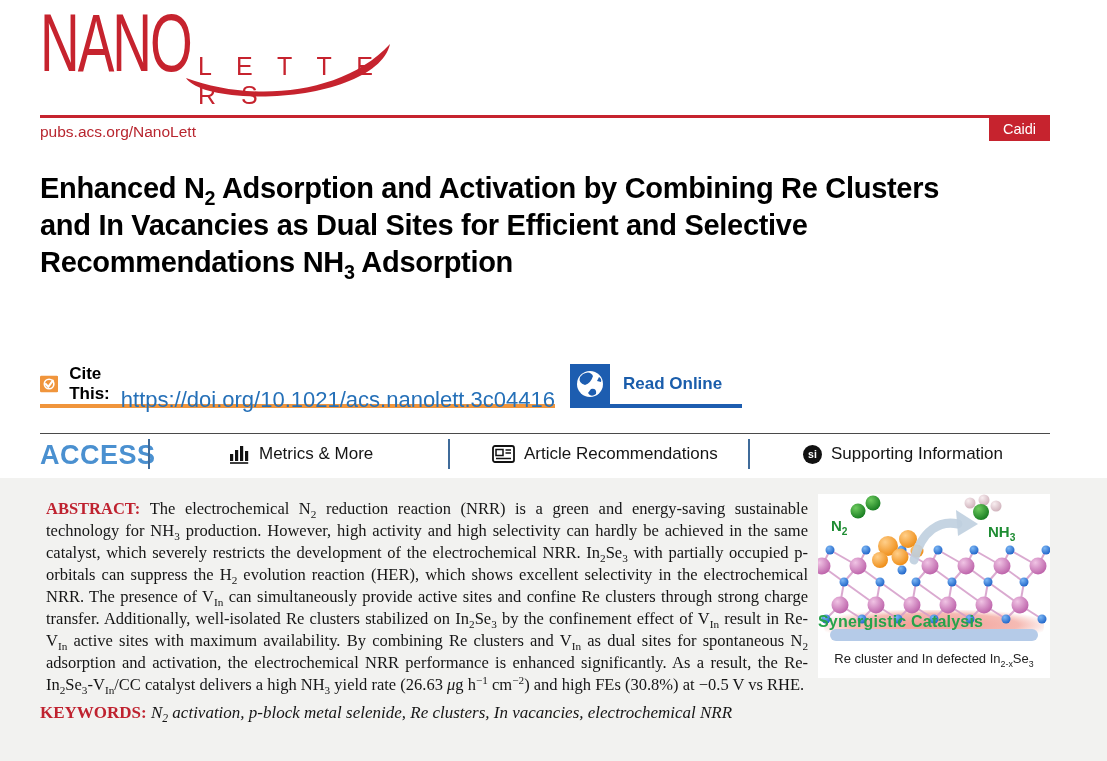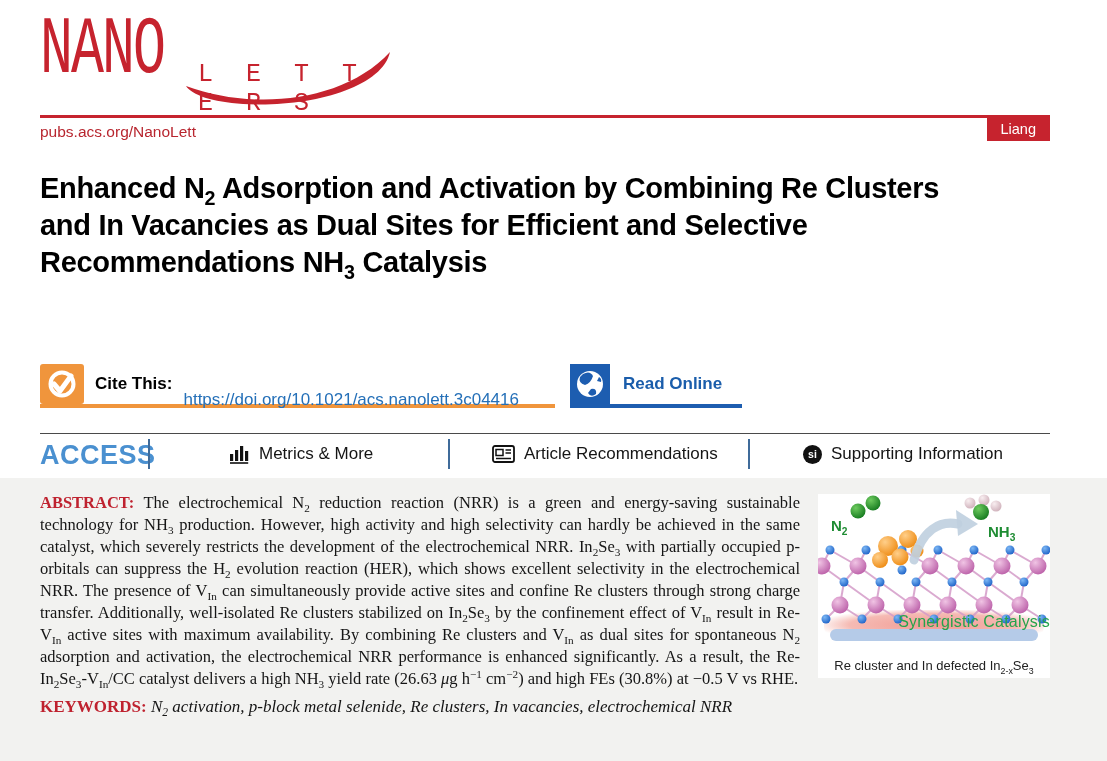--- a/index.html
+++ b/index.html
@@ -7,21 +7,21 @@
     --access:#4a90d0; --labelred:#bf222f; --green:#26a34b; --gray:#f2f2f0;
   }
   *{box-sizing:border-box;}
   html,body{margin:0;padding:0;background:#fff;}
   .page{position:relative;width:1107px;height:761px;overflow:hidden;
         font-family:"Liberation Sans",sans-serif;background:#fff;}
   sub{font-size:68%;line-height:0;}
   sup{font-size:68%;line-height:0;}
 
   
-  .logo{position:absolute;left:40px;top:16px;width:360px;height:104px;font-family:Liberation Mono, monospace;}
+  .logo{position:absolute;left:40px;top:8px;width:360px;height:104px;}
   .logo-nano{display:inline-block;font-size:82px;line-height:1;color:var(--red);
              letter-spacing:-3px;transform:scaleX(.67);transform-origin:0 0;
              font-weight:400;position:absolute;left:0;top:-6px;}
   .logo-letters{position:absolute;left:158px;top:44px;font-size:25px;color:var(--red);
                 letter-spacing:9px;font-weight:400;}
   .logo-swoosh{position:absolute;left:0;top:0;}
 
   
   .rule-red{position:absolute;left:40px;top:115px;width:1010px;height:3px;background:var(--red);}
   .journal-url{position:absolute;left:40px;top:123px;font-size:15.5px;color:#b8262f;text-decoration:none;}
@@ -32,73 +32,73 @@
   .title{position:absolute;left:40px;top:170px;width:1015px;margin:0;
          font-size:29px;font-weight:700;line-height:37px;color:#000;letter-spacing:-.3px;}
   .authors{position:absolute;left:40px;top:292px;width:1015px;margin:0;
            font-family:"Liberation Serif",serif;font-size:20.5px;line-height:28px;color:#0a0a0a;}
 
   
   .cite-row{position:absolute;left:40px;top:364px;width:1010px;height:46px;}
   .cite-box{position:absolute;left:0;top:0;width:515px;height:44px;display:flex;
             align-items:center;gap:11px;border-bottom:4px solid var(--orange);}
   .cite-label{font-size:17px;font-weight:700;color:#000;}
-  .doi-link{font-size:17px;color:var(--link);text-decoration:none;margin-top:32px;}
+  .doi-link{font-size:22px;color:var(--link);text-decoration:none;margin-top:32px;}
   .read-box{position:absolute;left:530px;top:0;width:172px;height:44px;display:flex;
             align-items:center;gap:13px;border-bottom:4px solid #1d5db0;cursor:pointer;}
   .read-label{font-size:17px;font-weight:700;color:#1a5dab;}
 
   
   .access-row{position:absolute;left:40px;top:433px;width:1010px;height:56px;
               border-top:1px solid #4a4a4a;border-bottom:3.5px solid var(--navy);}
   .access-word{position:absolute;left:0;top:6px;font-size:27px;font-weight:700;
                color:var(--access);letter-spacing:.5px;}
   .vdiv{position:absolute;top:5px;width:2px;height:30px;background:#3f6b9a;}
   .acc-item{position:absolute;top:10px;display:flex;align-items:center;gap:9px;
             font-size:17px;color:#151515;cursor:pointer;}
   .si-circle{width:19px;height:19px;border-radius:50%;background:#111;color:#fff;
              font-size:10.5px;font-weight:700;display:flex;align-items:center;
              justify-content:center;}
 
   
   .gray-section{position:absolute;left:0;top:478px;width:1107px;height:283px;
                 background:var(--gray);padding:14px 57px 0 40px;}
-  .graphic-box{float:right;width:232px;height:184px;margin:2px 0 8px 18px;
+  .graphic-box{float:right;width:232px;height:184px;margin:2px 0 8px 10px;
                background:#fff;position:relative;}
-  .abstract-text{margin:0;font-family:"Liberation Serif",serif;font-size:16.5px;
+  .abstract-text{margin:6px;font-family:"Liberation Serif",serif;font-size:16.5px;
                  line-height:22px;text-align:justify;color:#151515;}
   .keywords{margin:7px 0 0;font-family:"Liberation Serif",serif;font-size:17px;color:#151515;}
   .fig-label{position:absolute;font-weight:700;color:#1e8c33;font-size:15px;
              font-family:"Liberation Sans",sans-serif;}
   .fig-label.n2{left:13px;top:23px;}
   .fig-label.nh3{left:170px;top:29px;}
-  .band-label{position:absolute;left:0;right:0;top:119px;text-align:right;
-              font-weight:400;font-size:16px;color:var(--green);letter-spacing:.2px;
+  .band-label{position:absolute;left:0;right:0;top:119px;text-align:left;
+              font-weight:700;font-size:16px;color:var(--green);letter-spacing:.2px;
               font-family:"Liberation Sans",sans-serif;}
-  .fig-caption{position:absolute;left:0;right:0;bottom:5px;text-align:center;
+  .fig-caption{position:absolute;left:0;right:0;bottom:12px;text-align:center;
                font-size:13px;color:#222;font-family:"Liberation Sans",sans-serif;}
 </style>
 </head>
 <body>
 
 <div class="page">
 
   <div class="logo">
     <svg class="logo-swoosh" width="370" height="104" viewBox="0 0 370 104">
       <path d="M 146 70 C 210 94 302 88 350 36 C 342 72 270 92 203 88 C 172 86 152 79 146 70 Z" fill="#c6232e"></path>
     </svg>
     <span class="logo-nano">NANO</span>
     <span class="logo-letters">L E T T E R S</span>
   </div>
 
   <div class="rule-red"></div>
   <a class="journal-url" href="#">pubs.acs.org/NanoLett</a>
-  <div class="type-badge">Liang</div>
-
-  <h1 class="title"><span>Enhanced N</span><sub>2</sub><span> Adsorption and Activation by Combining Re Clusters</span><br><span>and In Vacancies as Dual Sites for Efficient and Selective</span><br><span>Recommendations NH</span><sub>3</sub><span> Catalysis</span></h1>
+  <div class="type-badge">Caidi</div>
+
+  <h1 class="title"><span>Enhanced N</span><sub>2</sub><span> Adsorption and Activation by Combining Re Clusters</span><br><span>and In Vacancies as Dual Sites for Efficient and Selective</span><br><span>Recommendations NH</span><sub>3</sub><span> Adsorption</span></h1>
 
   <div class="cite-row">
     <div class="cite-box">
       <svg width="44" height="40" viewBox="0 0 44 40">
         <rect x="0" y="0" width="44" height="40" rx="3" fill="#f0953c"></rect>
         <circle cx="22" cy="20" r="11.5" fill="none" stroke="#fff" stroke-width="4"></circle>
         <path d="M14 20 L20 27 L31 12" fill="none" stroke="#fff" stroke-width="5" stroke-linecap="round" stroke-linejoin="round"></path>
       </svg>
       <span class="cite-label">Cite This:</span>
       <a class="doi-link" href="#">https://doi.org/10.1021/acs.nanolett.3c04416</a>

